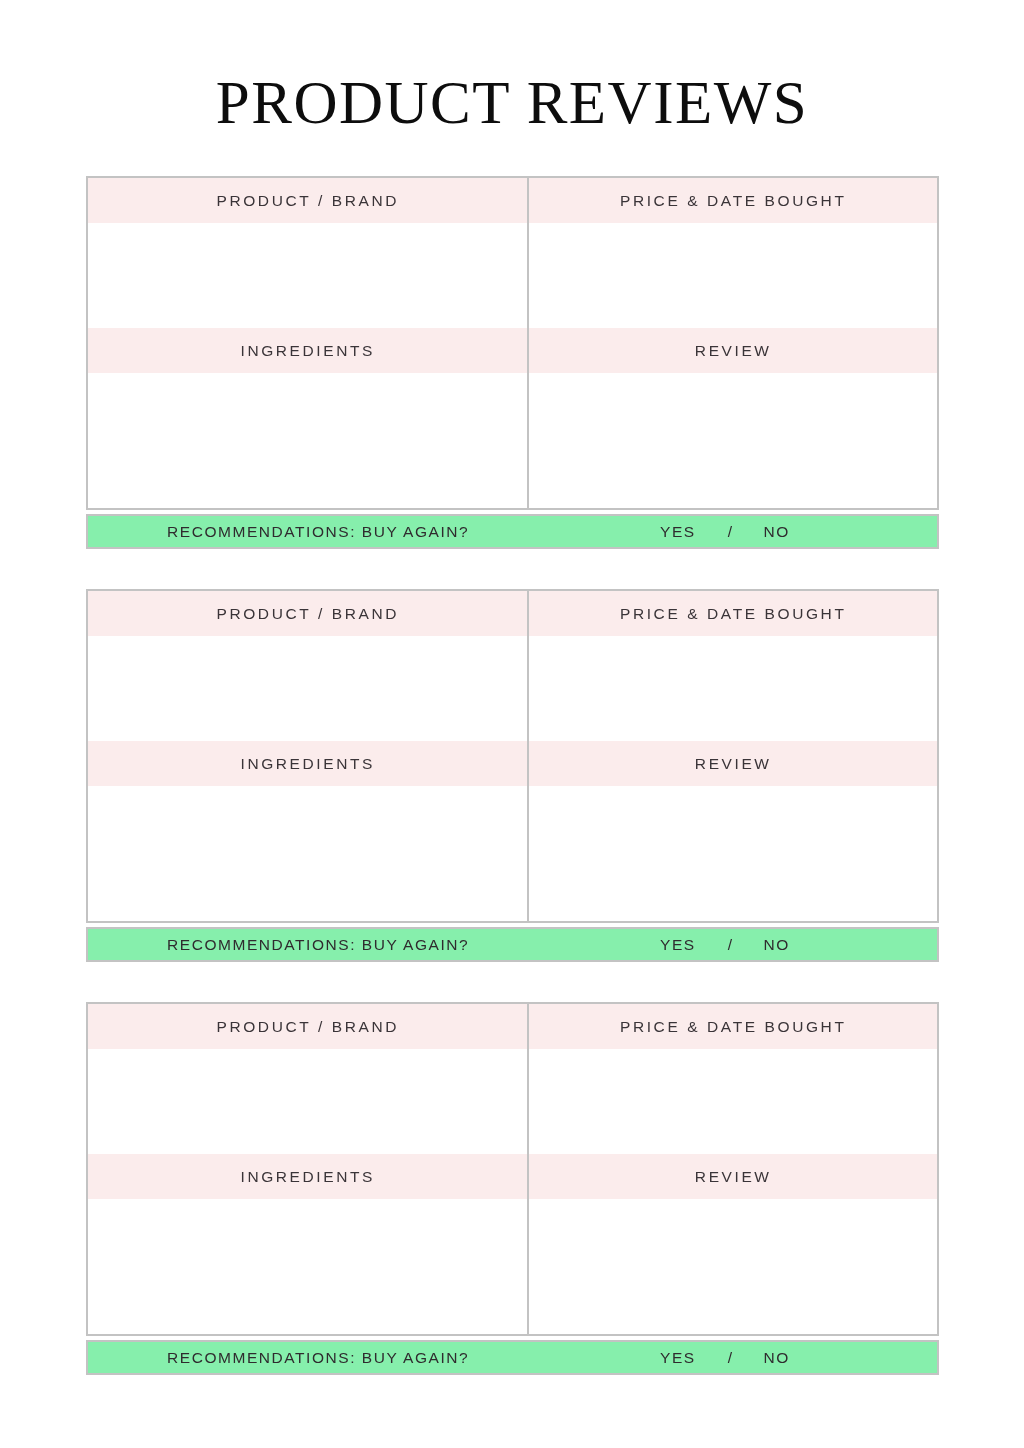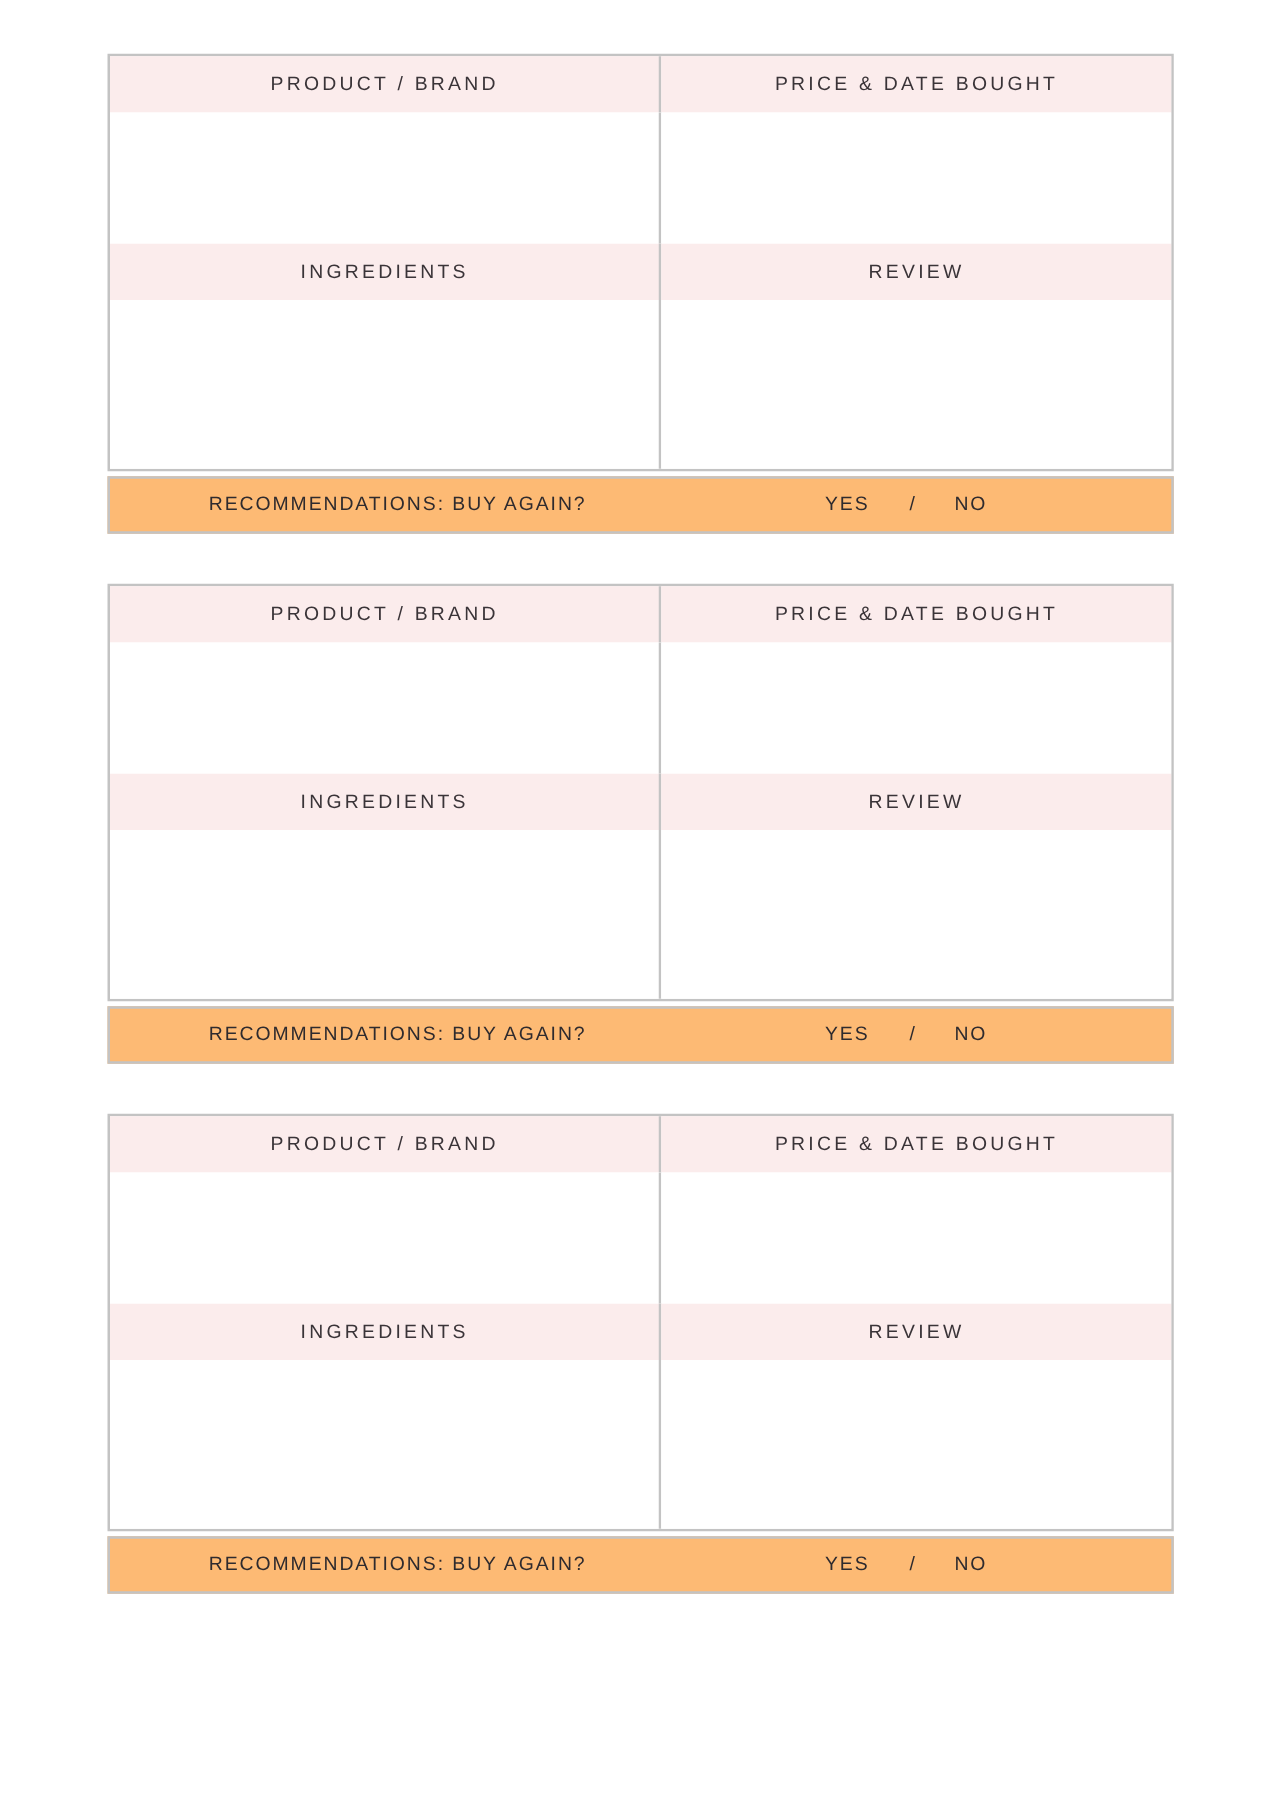--- a/index.html
+++ b/index.html
@@ -99,22 +99,22 @@
     background: #ffffff;
   }
   .fill-row.fill-a .cell { height: 105px; }
   .fill-row.fill-b .cell { height: 135px; }
 
   
   .rec-strip {
     margin-top: 4px;
     border: 2px solid #c3c3c3;
     box-sizing: border-box;
-    height: 46px;
-    background: #fdba74;
+    height: 35px;
+    background: #86efac;
     display: flex;
     align-items: center;
     position: relative;
   }
 
   .rec-question {
     position: absolute;
     left: 79px;
     font-family: "Liberation Sans", sans-serif;
     font-size: 15.5px;
@@ -135,20 +135,21 @@
   }
   .rec-choices .yes { }
   .rec-choices .slash { margin: 0 30px 0 32px; }
   .rec-choices .no { }
 </style>
 </head>
 <body>
 
 <div class="page">
 
+  <h1 class="page-title">PRODUCT REVIEWS</h1>
 
   <div class="cards">
 
     <div class="review-card">
       <div class="card-table">
 
         <div class="table-row head-row">
           <div class="cell col-left">
             <span class="head-label">PRODUCT / BRAND</span>
           </div>

